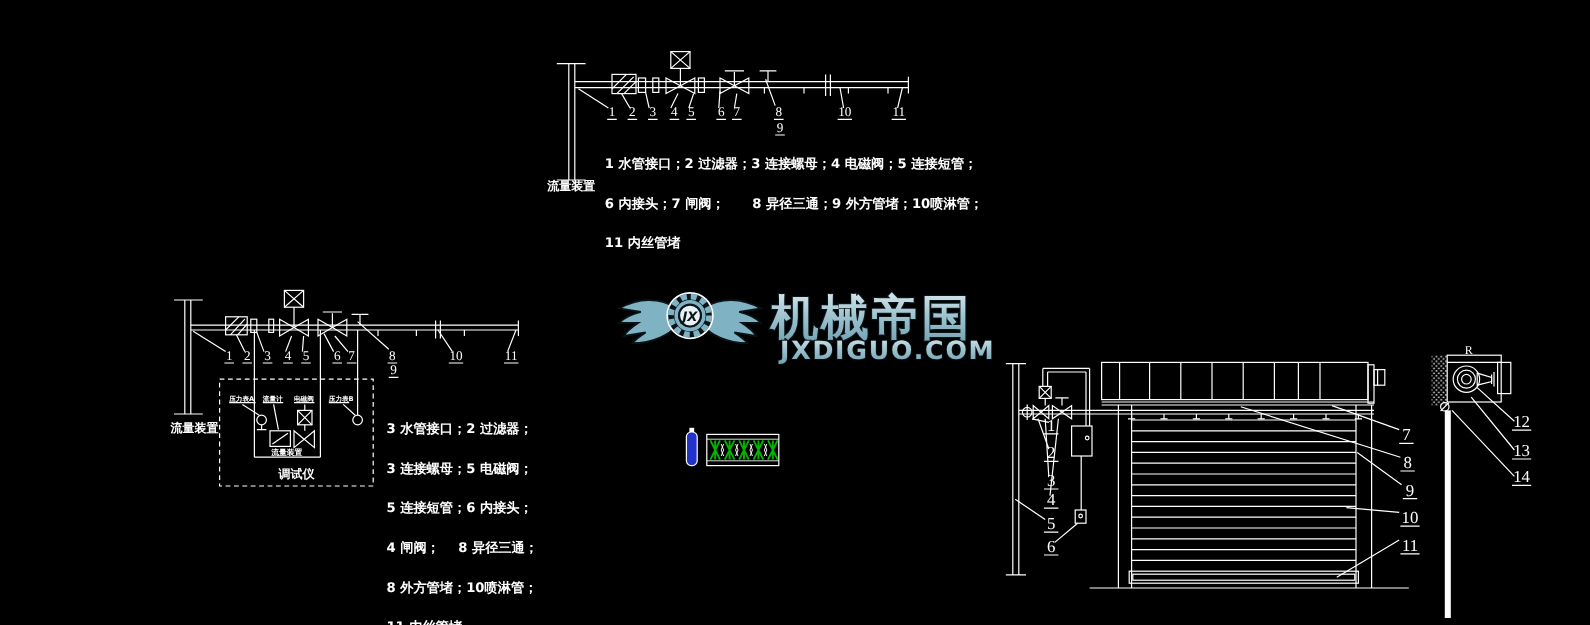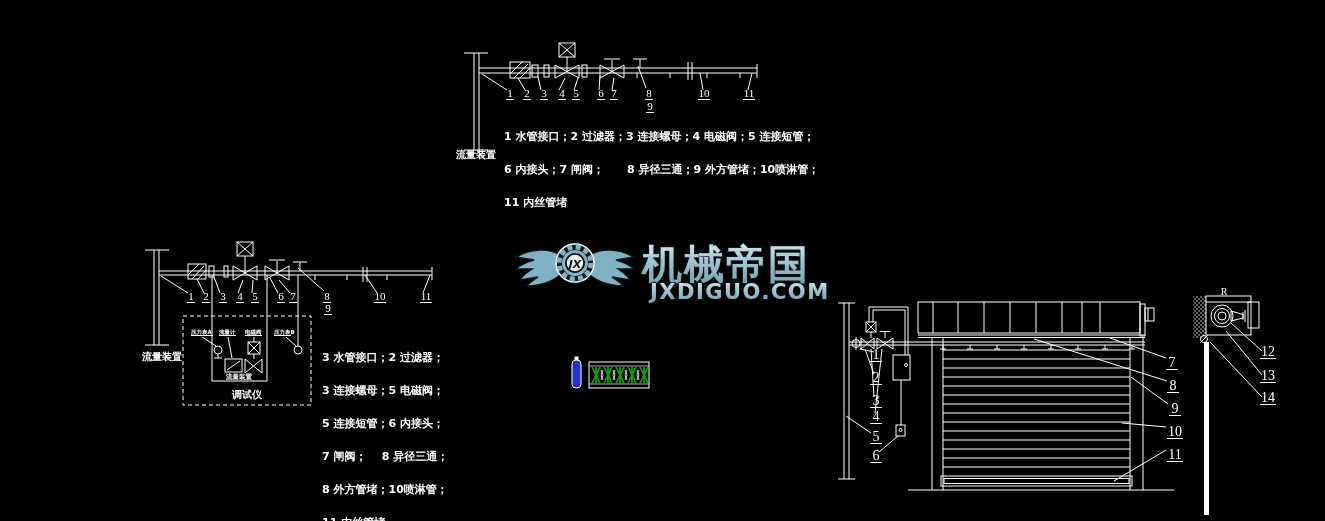--- a/index.html
+++ b/index.html
@@ -179,21 +179,21 @@
         <path d="M51,95.5 H73 M79,95.5 H96 M105,95.5 H122 M134,95.5 H151"></path>
       </g>
       <text class="dev" x="99" y="139" text-anchor="middle">流量装置</text>
       <text class="tester" x="107" y="158" text-anchor="middle">调试仪</text>
     </g>
   </svg>
   <div class="abs cad-text" style="left:322px;top:330px">
     <div>3 水管接口；2 过滤器；</div>
     <div>3 连接螺母；5 电磁阀；</div>
     <div>5 连接短管；6 内接头；</div>
-    <div>7 闸阀；    8 异径三通；</div>
+    <div>4 闸阀；    8 异径三通；</div>
     <div>8 外方管堵；10喷淋管；</div>
     <div>11 内丝管堵</div>
   </div>
   <div class="abs src-label" style="left:142px;top:350px">流量装置</div>
 
   <svg class="abs" style="left:512px;top:224px" width="315" height="80" viewBox="0 0 315 80">
     <defs>
       <linearGradient id="lg" x1="0" y1="0" x2="0" y2="1">
         <stop offset="0" stop-color="#D8E9EE"></stop>
           <stop offset="0.45" stop-color="#9FC4D0"></stop>

